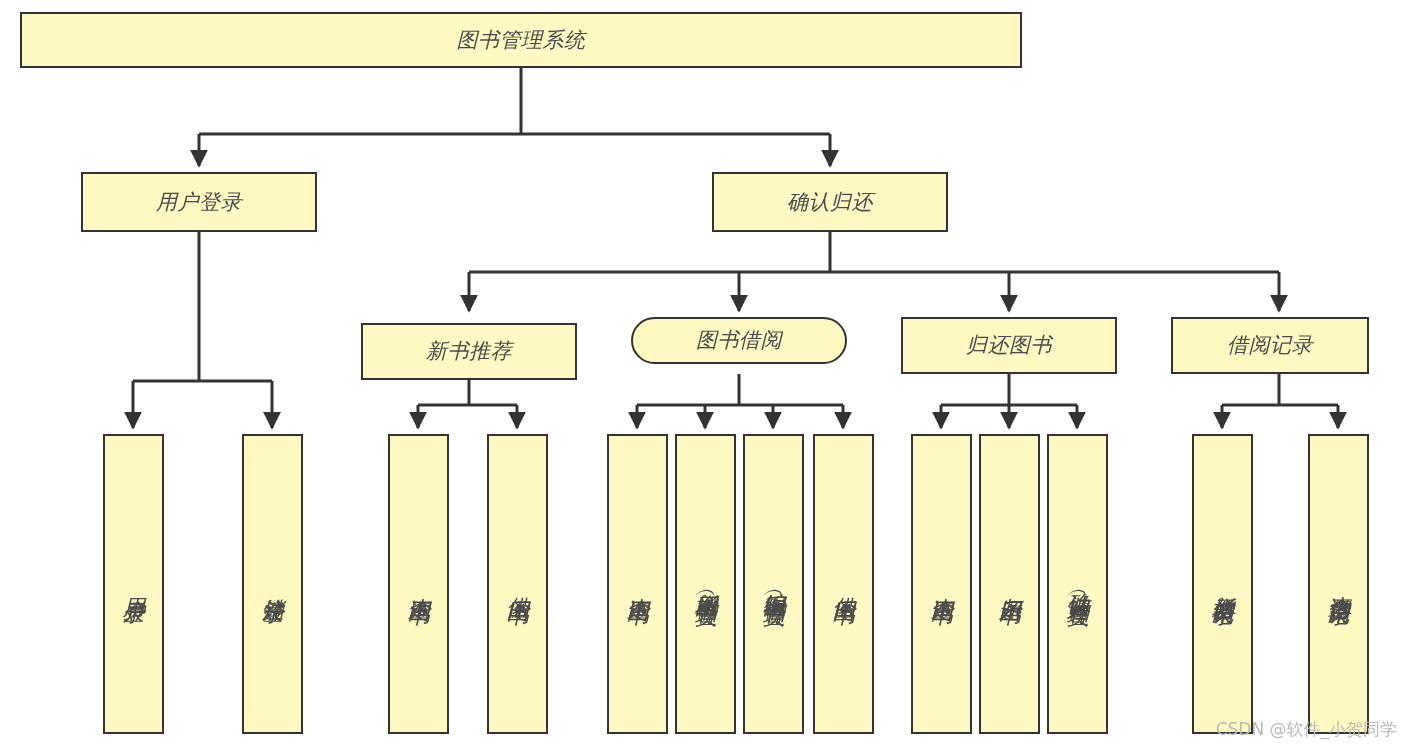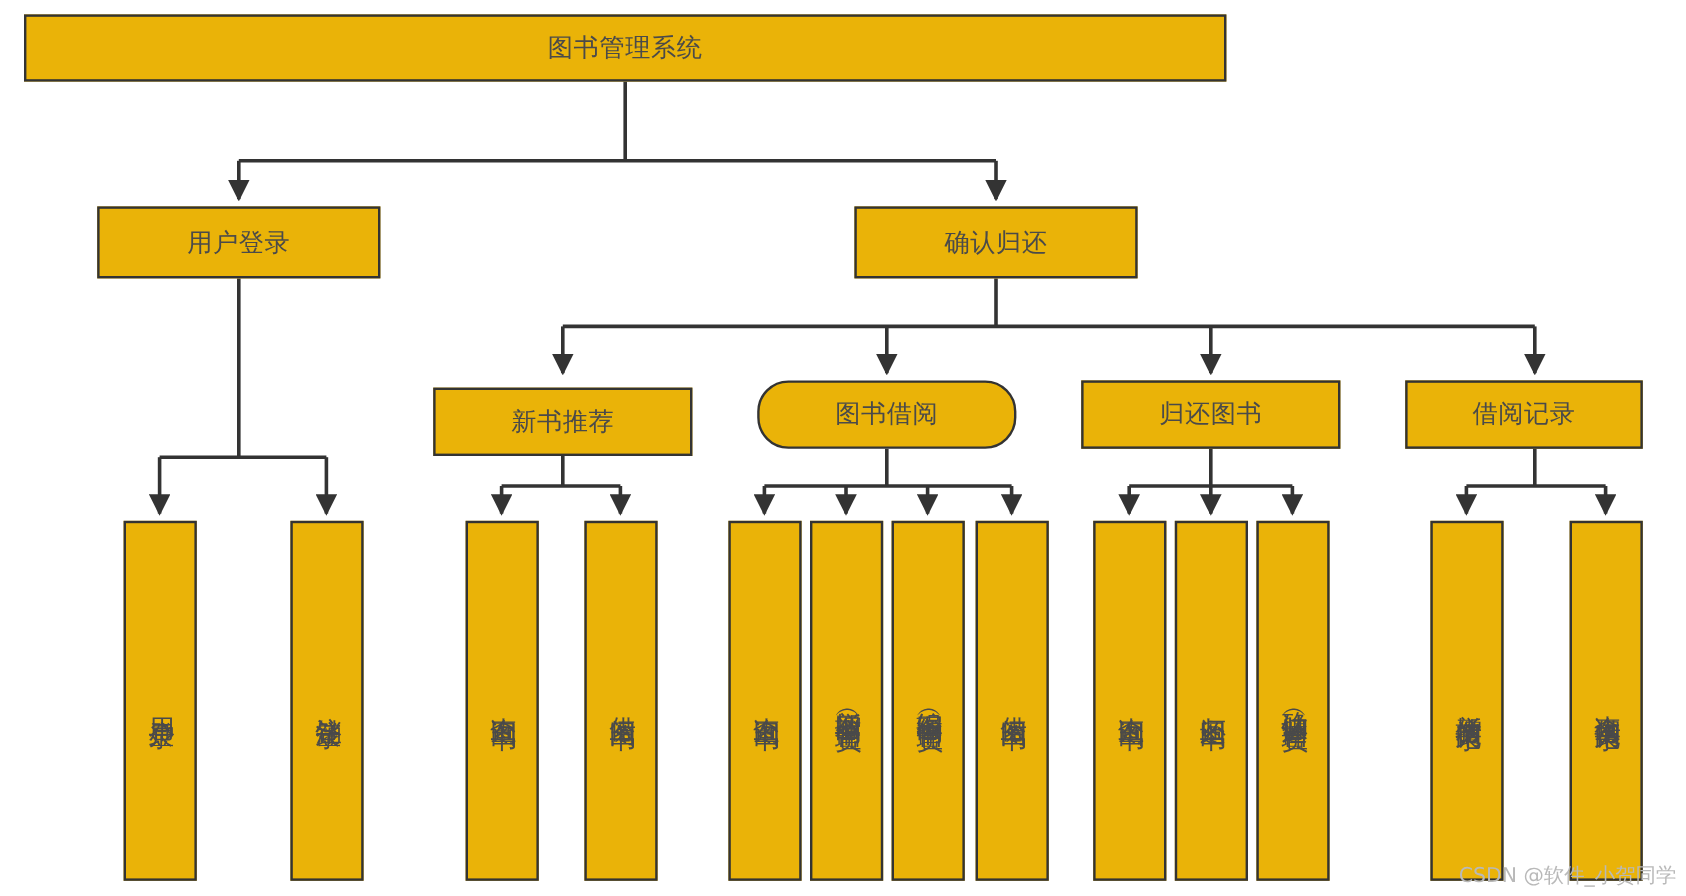--- a/index.html
+++ b/index.html
@@ -22,26 +22,27 @@
     position: absolute;
     left: 0;
     top: 0;
     width: 1405px;
     height: 747px;
     pointer-events: none;
   }
   .node {
     position: absolute;
     box-sizing: border-box;
-    background: #eab308;
+    background: #fef9c3;
     border: 2px solid #333333;
     display: flex;
     align-items: center;
     justify-content: center;
     z-index: 2;
+    font-style: italic;
   }
   .node .label {
     color: #4a4a4a;
     line-height: 1.0;
     text-align: center;
     white-space: nowrap;
   }
   
   .node.h .label {
     font-size: 21px;
@@ -135,21 +136,21 @@
   <div class="node h" style="left:81px; top:172px; width:236px; height:60px;">
     <span class="label">用户登录</span>
   </div>
   <div class="node h" style="left:712px; top:172px; width:236px; height:60px;">
     <span class="label">确认归还</span>
   </div>
 
   <div class="node h" style="left:361px; top:323px; width:216px; height:57px;">
     <span class="label">新书推荐</span>
   </div>
-  <div class="node h" style="left:631px; top:317px; width:216px; height:57px;border-radius:26px;">
+  <div class="node h" style="left:631px; top:317px; width:216px; height:47px;border-radius:26px;">
     <span class="label">图书借阅</span>
   </div>
   <div class="node h" style="left:901px; top:317px; width:216px; height:57px;">
     <span class="label">归还图书</span>
   </div>
   <div class="node h" style="left:1171px; top:317px; width:198px; height:57px;">
     <span class="label">借阅记录</span>
   </div>
 
   <div class="node v" style="left:103px; top:434px; width:61px; height:300px;">

